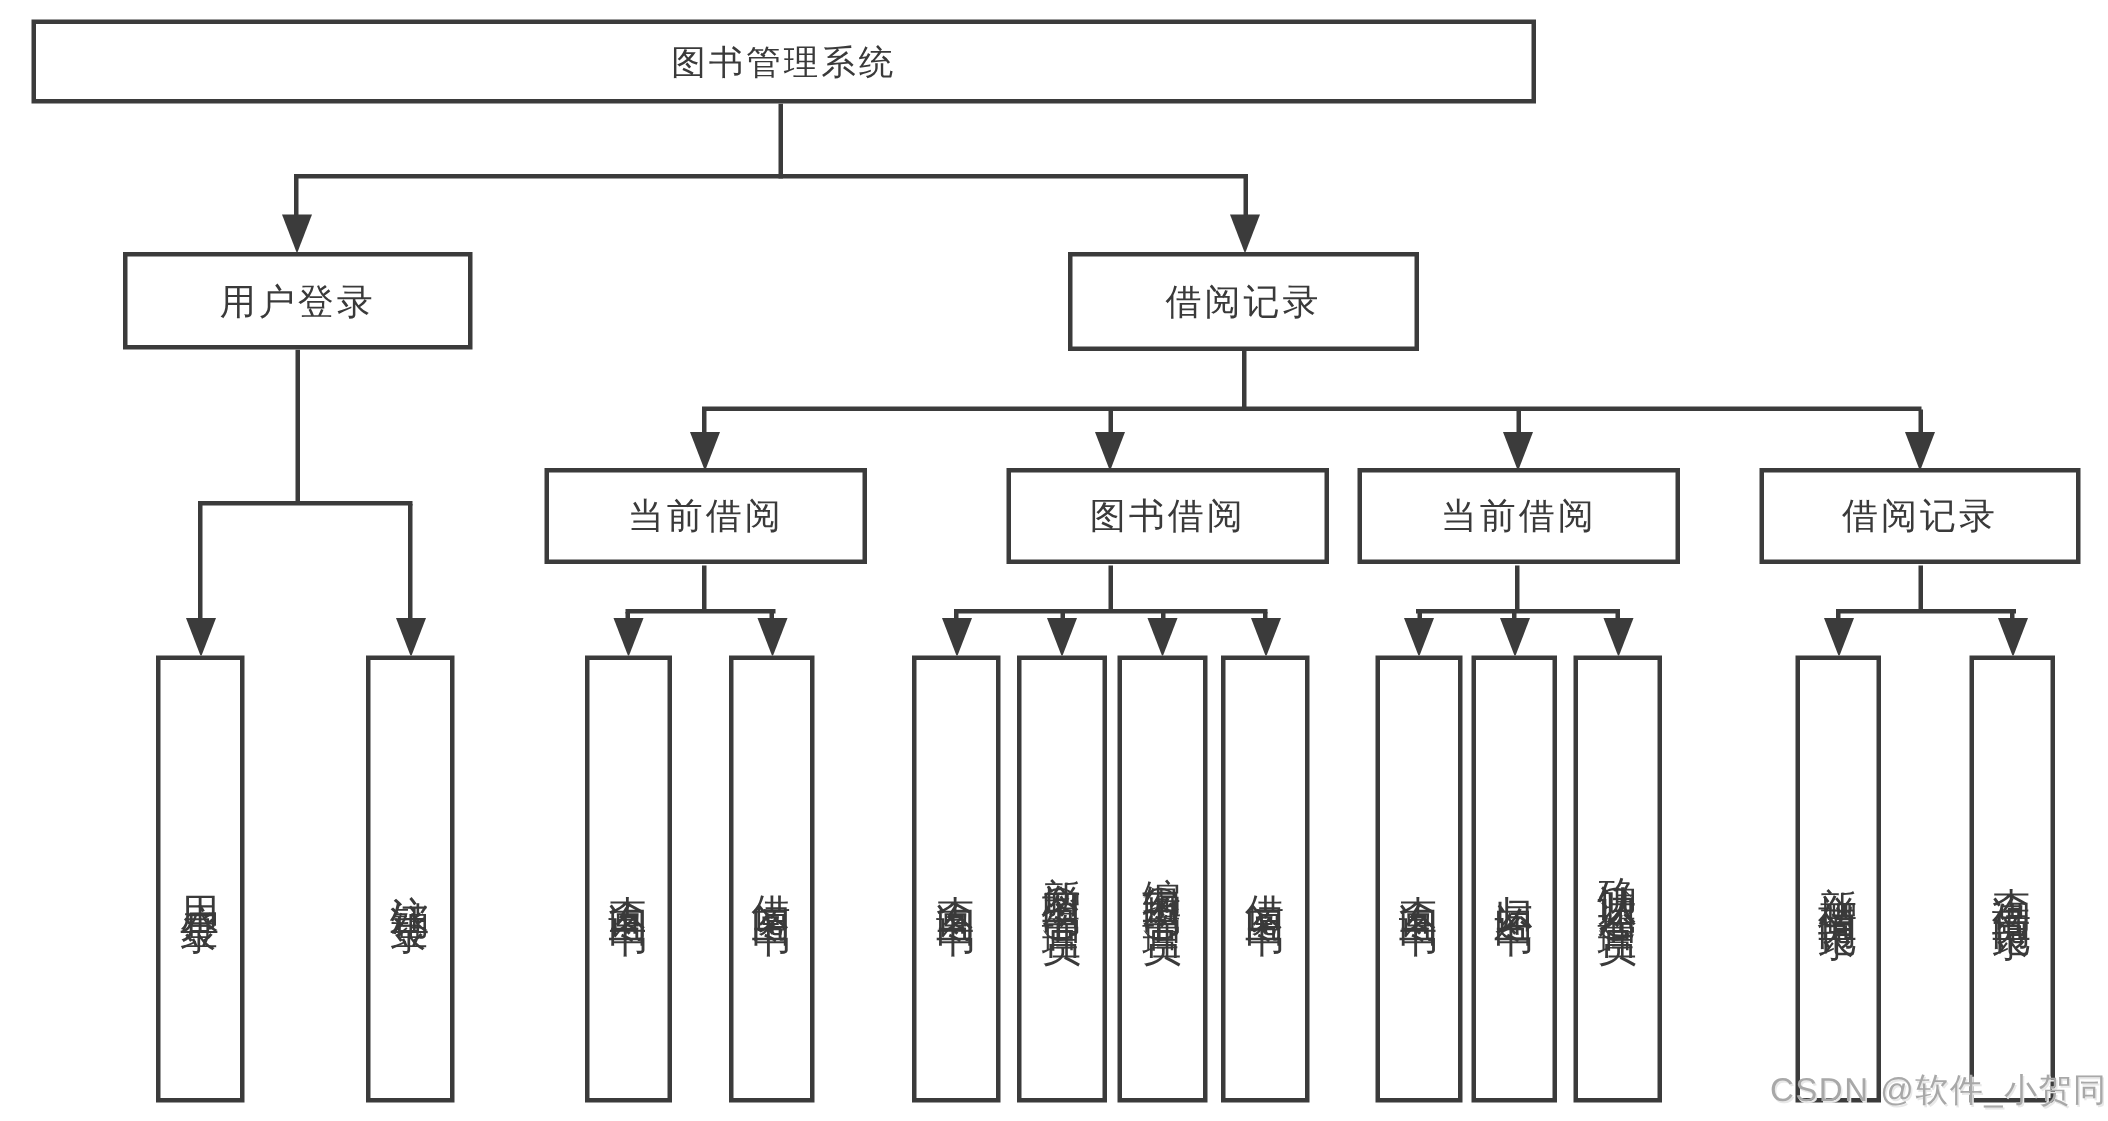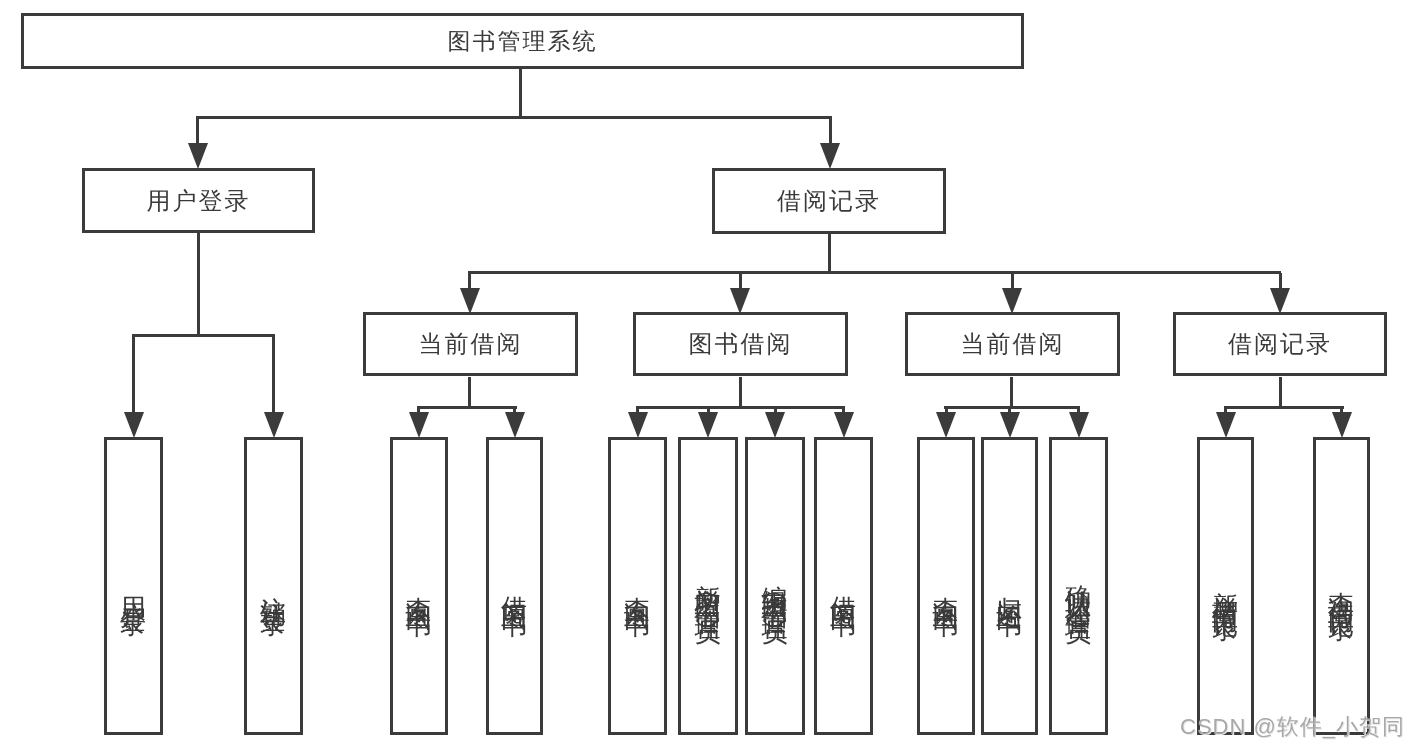--- a/index.html
+++ b/index.html
@@ -101,21 +101,21 @@
   <div class="box" style="left:82px;top:168px;width:233px;height:65px">
     <span class="hl">用户登录</span>
   </div>
   <div class="box" style="left:712px;top:168px;width:234px;height:66px">
     <span class="hl">借阅记录</span>
   </div>
 
   <div class="box" style="left:363px;top:312px;width:215px;height:64px">
     <span class="hl">当前借阅</span>
   </div>
-  <div class="box" style="left:633px;top:312px;width:215px;height:64px">
+  <div class="box" style="left:671px;top:312px;width:215px;height:64px">
     <span class="hl">图书借阅</span>
   </div>
   <div class="box" style="left:905px;top:312px;width:215px;height:64px">
     <span class="hl">当前借阅</span>
   </div>
   <div class="box" style="left:1173px;top:312px;width:214px;height:64px">
     <span class="hl">借阅记录</span>
   </div>
 
   <div class="box" style="left:104px;top:437px;width:59px;height:298px">

